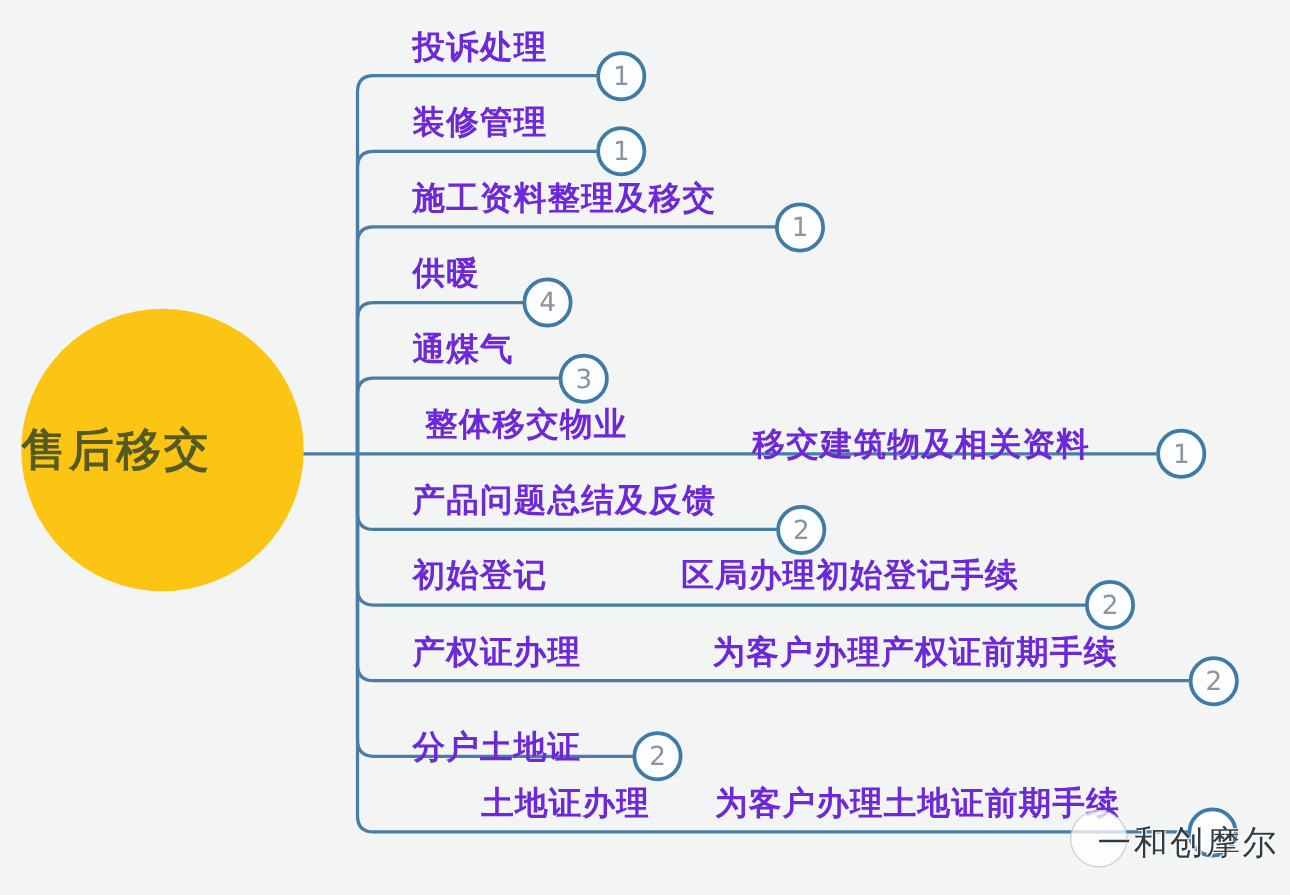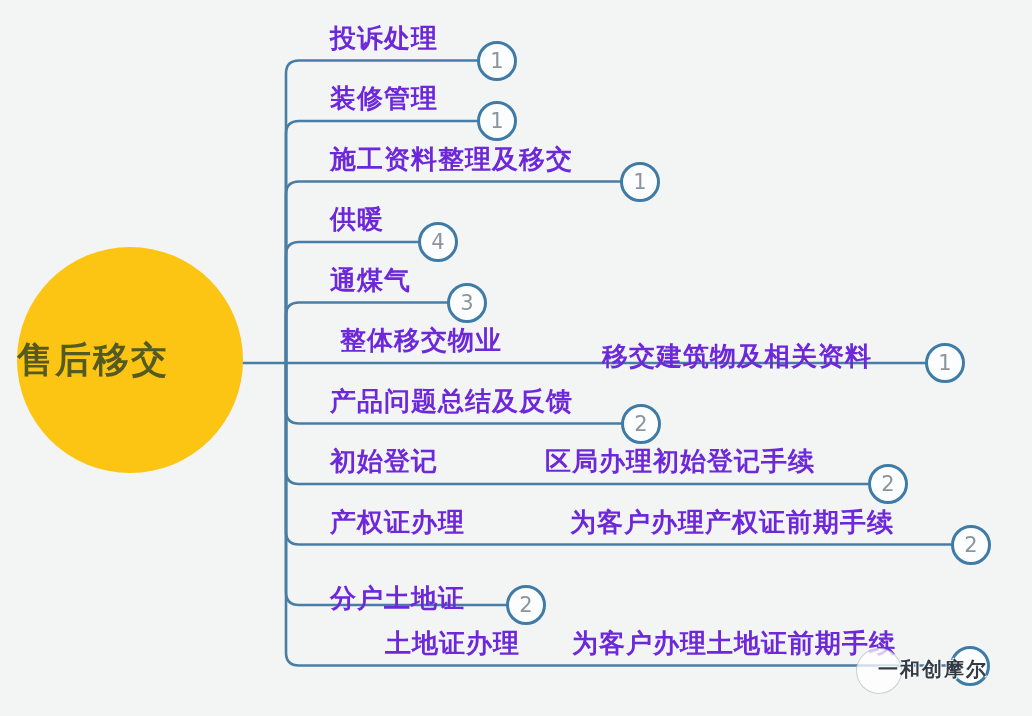--- a/index.html
+++ b/index.html
@@ -36,21 +36,21 @@
     position:absolute;left:852px;top:646px;width:180px;height:52px;
     pointer-events:none;
   }
   .watermark-blob{
     position:absolute;left:4px;top:2px;width:44px;height:44px;border-radius:50%;
     background:rgba(255,255,255,0.75);
     border:1px solid rgba(140,150,155,0.45);
   }
   .watermark-text{
     position:absolute;left:26px;top:10px;
-    font-size:20px;font-weight:bold;color:#333c44;
+    font-size:27px;font-weight:normal;color:#333c44;
     letter-spacing:2px;white-space:nowrap;
     text-shadow:1px 1px 0 rgba(255,255,255,.9),-1px -1px 0 rgba(255,255,255,.9);
   }
 </style>
 </head>
 <body>
 
 <div class="stage">
   <svg class="connectors" width="1032" height="716" id="connector-svg">
       <path d="M 286 363 L 286 73.5 Q 286 60.5 299 60.5 L 477 60.5" fill="none" stroke="#4a7da6" stroke-width="2.6" stroke-linecap="round"></path>

